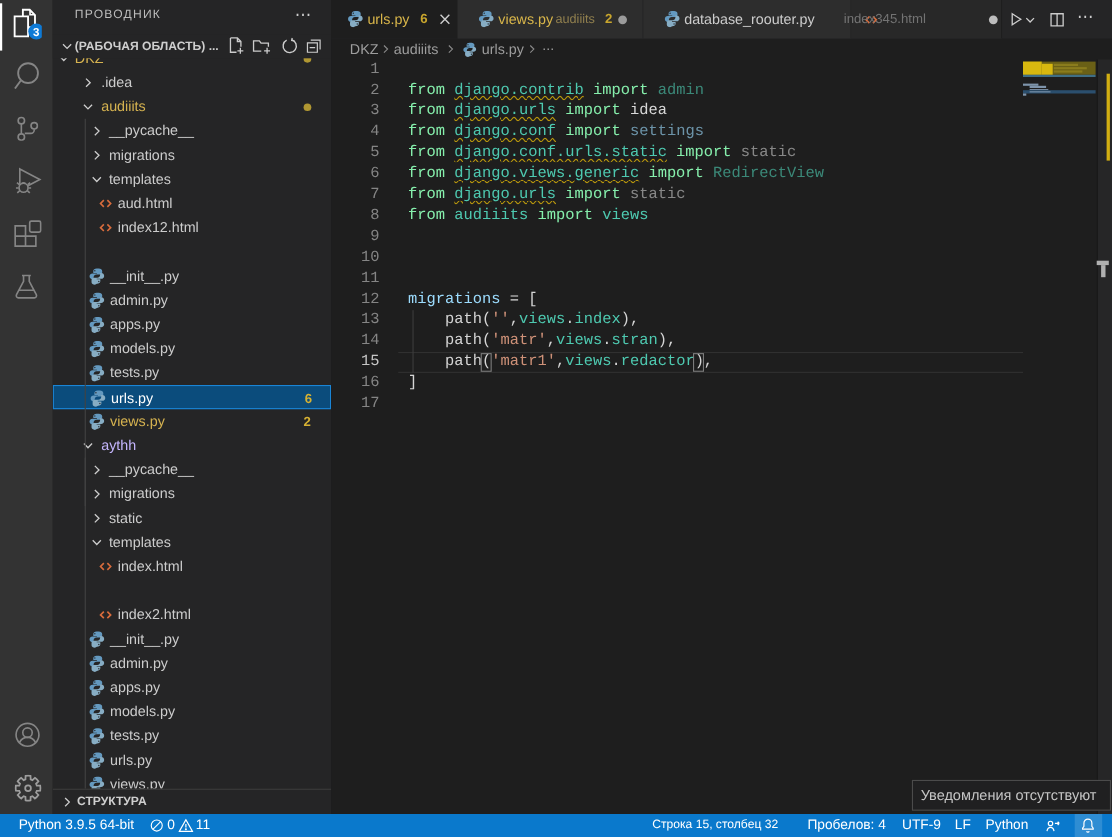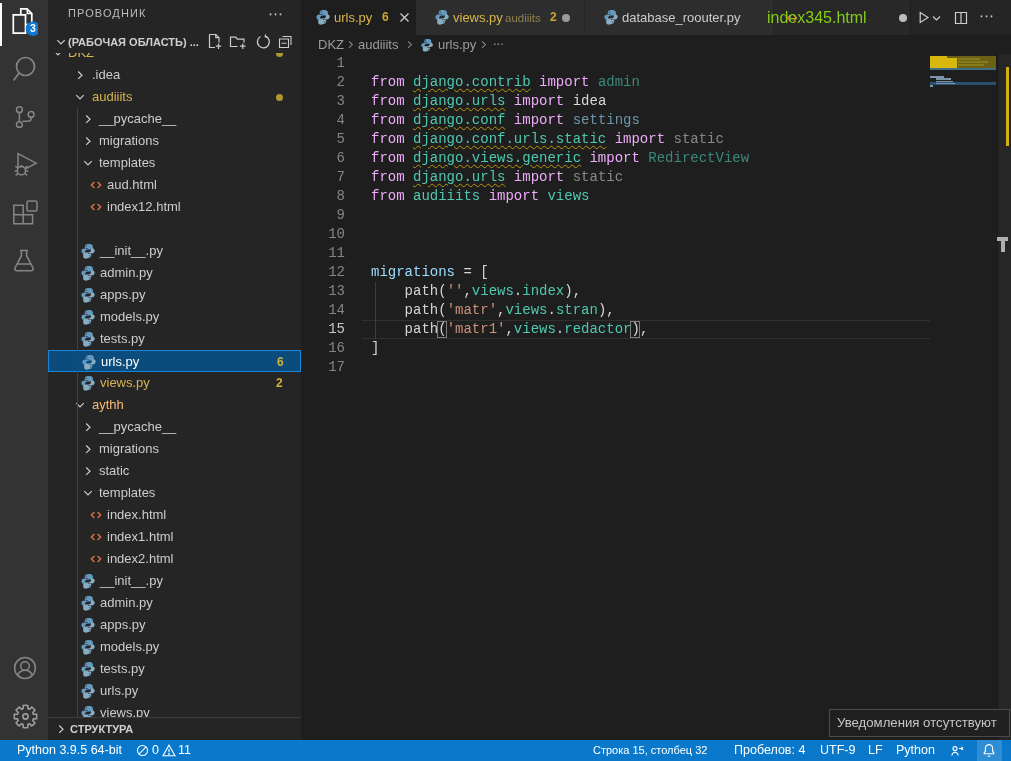--- a/index.html
+++ b/index.html
@@ -1,21 +1,21 @@
 <!DOCTYPE html>
 <html><head><meta charset="utf-8"><style>
 *{margin:0;padding:0;box-sizing:border-box}
 html,body{width:1011px;height:761px;overflow:hidden;background:#1e1e1e;font-family:"Liberation Sans",sans-serif}
 .ab{position:absolute}
 #root{position:relative;width:1011px;height:761px;overflow:hidden}
 .t13{font-size:13px;color:#ccc;line-height:22px;white-space:nowrap}
 .mono{font-family:"Liberation Mono",monospace;font-size:14px;line-height:19px;white-space:pre;color:#d4d4d4}
 .num{position:absolute;left:301px;width:44px;text-align:right;font-family:"Liberation Mono",monospace;font-size:14px;line-height:19px;color:#858585}
 .sq{text-decoration:underline;text-decoration-style:wavy;text-decoration-color:#b8960b;text-decoration-thickness:1px;text-underline-offset:1.5px}
-.kw{color:#f0abfc}.mod{color:#4ec9b0}.str{color:#ce9178}.pl{color:#d8d8d8}
+.kw{color:#86efac}.mod{color:#4ec9b0}.str{color:#ce9178}.pl{color:#d8d8d8}
 .dt{color:rgba(78,201,176,.62)}.db{color:rgba(156,220,254,.62)}.dw{color:rgba(212,212,212,.58)}
 .row{position:absolute;left:0;width:100%;height:22px}
 .dot6{position:absolute;width:7px;height:7px;border-radius:50%;background:#b09732}
 .badge{position:absolute;font-size:12px;font-weight:bold;color:#d5b133;line-height:22px}
 </style></head><body>
 <div id="root">
 <svg width="0" height="0" style="position:absolute">
       <defs>
 <symbol id="py" viewBox="0 0 16 16">
 <path fill="#6499bf" d="M7.9 1.1c-1.9 0-3.1.9-3.1 2.3v1.7h3.3v.5H4.1C2.6 5.6 1.4 6.7 1.4 8.2c0 1.5 1.1 2.6 2.6 2.6h1.1V9c0-1.4 1.2-2.5 2.6-2.5h3.1c1.2 0 2.1-1 2.1-2.1V3.4c0-1.3-1.3-2.3-3.1-2.3z"></path>
@@ -171,21 +171,21 @@
         <svg class="ab" style="left:32px;top:3px" width="16" height="16">
           <use href="#py"></use>
         </svg>
         <span class="ab t13" style="left:52px;color:#d6b350">views.py</span>
         <span class="badge" style="left:228px;width:8px">2</span>
       </div>
 <div class="row" style="top:352px">
         <svg class="ab" style="left:26px;top:5px" width="12" height="12">
           <use href="#cd"></use>
         </svg>
-        <span class="ab t13" style="left:44px;color:#fdba74">aythh</span>
+        <span class="ab t13" style="left:44px;color:#c4b5fd">aythh</span>
       </div>
 <div class="row" style="top:374px">
         <svg class="ab" style="left:34px;top:5px" width="12" height="12">
           <use href="#cr"></use>
         </svg>
         <span class="ab t13" style="left:51px;color:#cccccc">__pycache__</span>
       </div>
 <div class="row" style="top:396px">
         <svg class="ab" style="left:34px;top:5px" width="12" height="12">
           <use href="#cr"></use>
@@ -202,26 +202,20 @@
         <svg class="ab" style="left:34px;top:5px" width="12" height="12">
           <use href="#cd"></use>
         </svg>
         <span class="ab t13" style="left:51px;color:#cccccc">templates</span>
       </div>
 <div class="row" style="top:462px">
         <svg class="ab" style="left:40px;top:3px" width="16" height="16">
           <use href="#htm"></use>
         </svg>
         <span class="ab t13" style="left:59px;color:#cccccc">index.html</span>
-      </div>
-<div class="row" style="top:484px">
-        <svg class="ab" style="left:40px;top:3px" width="16" height="16">
-          <use href="#htm"></use>
-        </svg>
-        <span class="ab t13" style="left:59px;color:#cccccc">index1.html</span>
       </div>
 <div class="row" style="top:506px">
         <svg class="ab" style="left:40px;top:3px" width="16" height="16">
           <use href="#htm"></use>
         </svg>
         <span class="ab t13" style="left:59px;color:#cccccc">index2.html</span>
       </div>
 <div class="row" style="top:528px">
         <svg class="ab" style="left:32px;top:3px" width="16" height="16">
           <use href="#py"></use>
@@ -319,21 +313,21 @@
 <span class="ab" style="left:505px;top:1px;font-size:11.5px;line-height:35px;color:rgba(205,177,98,.62)">audiiits</span>
 <span class="ab" style="left:550px;top:0;font-size:12px;font-weight:bold;line-height:35px;color:#c9a62d">2</span>
 <div class="ab" style="left:562px;top:13.5px;width:8px;height:8px;border-radius:50%;background:#9b9b9b"></div>
 <svg class="ab" style="left:603px;top:9px" width="16" height="16">
       <use href="#py"></use>
     </svg>
 <span class="ab" style="left:622px;top:0;font-size:13px;line-height:35px;color:#cccccc">database_roouter.py</span>
 <svg class="ab" style="left:784px;top:10px" width="16" height="16">
       <use href="#htm"></use>
     </svg>
-<span class="ab" style="left:767px;top:0;font-size:16px;line-height:35px;color:#84cc16">index345.html</span>
+<span class="ab" style="left:767px;top:0;font-size:12px;line-height:35px;color:#737373">index345.html</span>
 <div class="ab" style="left:899px;top:13.5px;width:8px;height:8px;border-radius:50%;background:#bdbdbd"></div>
 <svg class="ab" style="left:916px;top:10px" width="15" height="15" viewBox="0 0 15 15" stroke="#cccccc" stroke-width="1.2" fill="none">
       <path d="M4.2 2.5 12 7.5 4.2 12.5z"></path>
     </svg>
 <svg class="ab" style="left:931px;top:13px" width="11" height="11" viewBox="0 0 11 11" stroke="#cccccc" stroke-width="1.2" fill="none">
       <path d="M2 3.5 5.5 7 9 3.5"></path>
     </svg>
 <svg class="ab" style="left:953px;top:10px" width="16" height="16" viewBox="0 0 16 16" stroke="#cccccc" stroke-width="1.2" fill="none">
       <path d="M2.5 2.5h11v11h-11zM8 2.5v11"></path>
     </svg>

